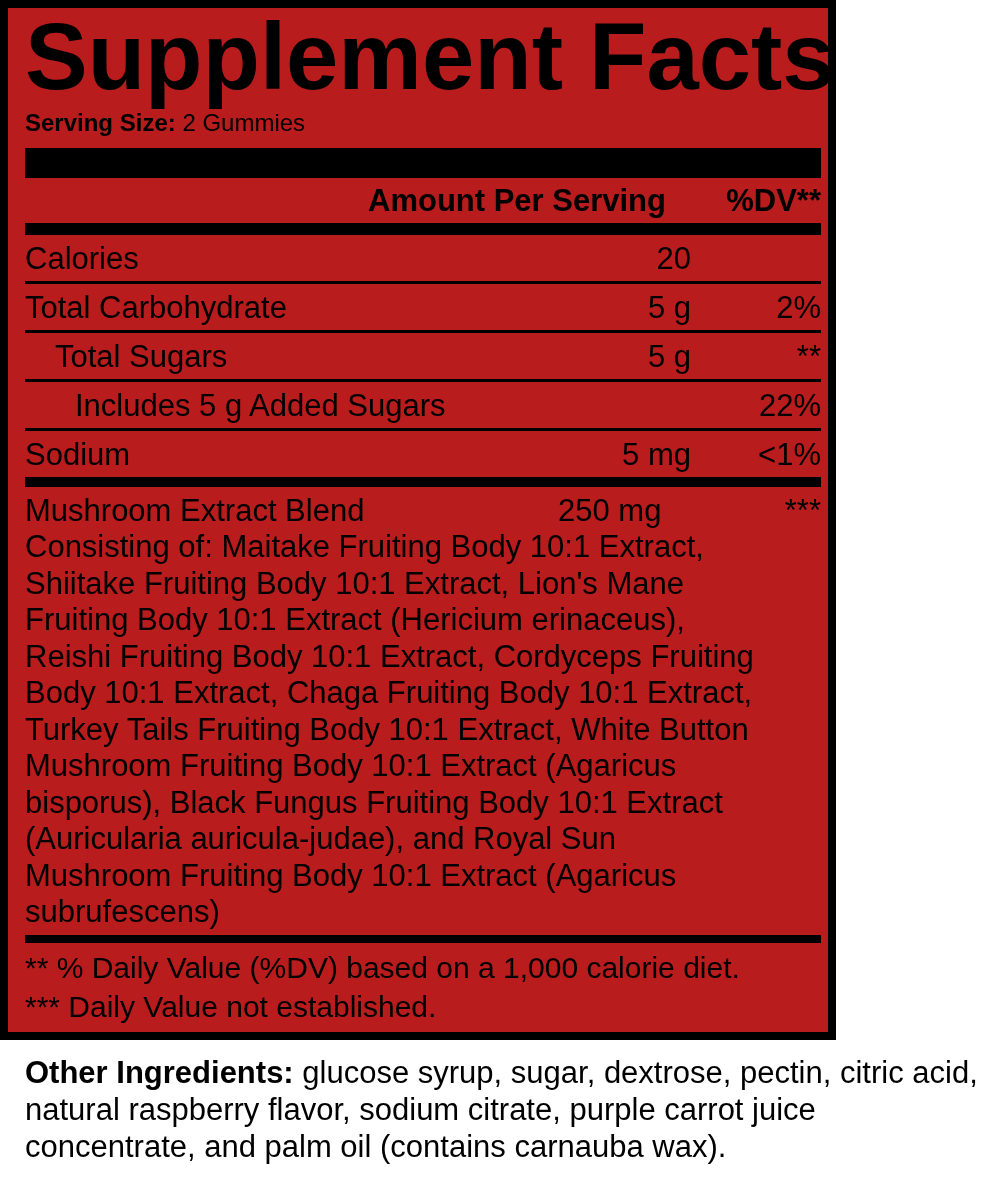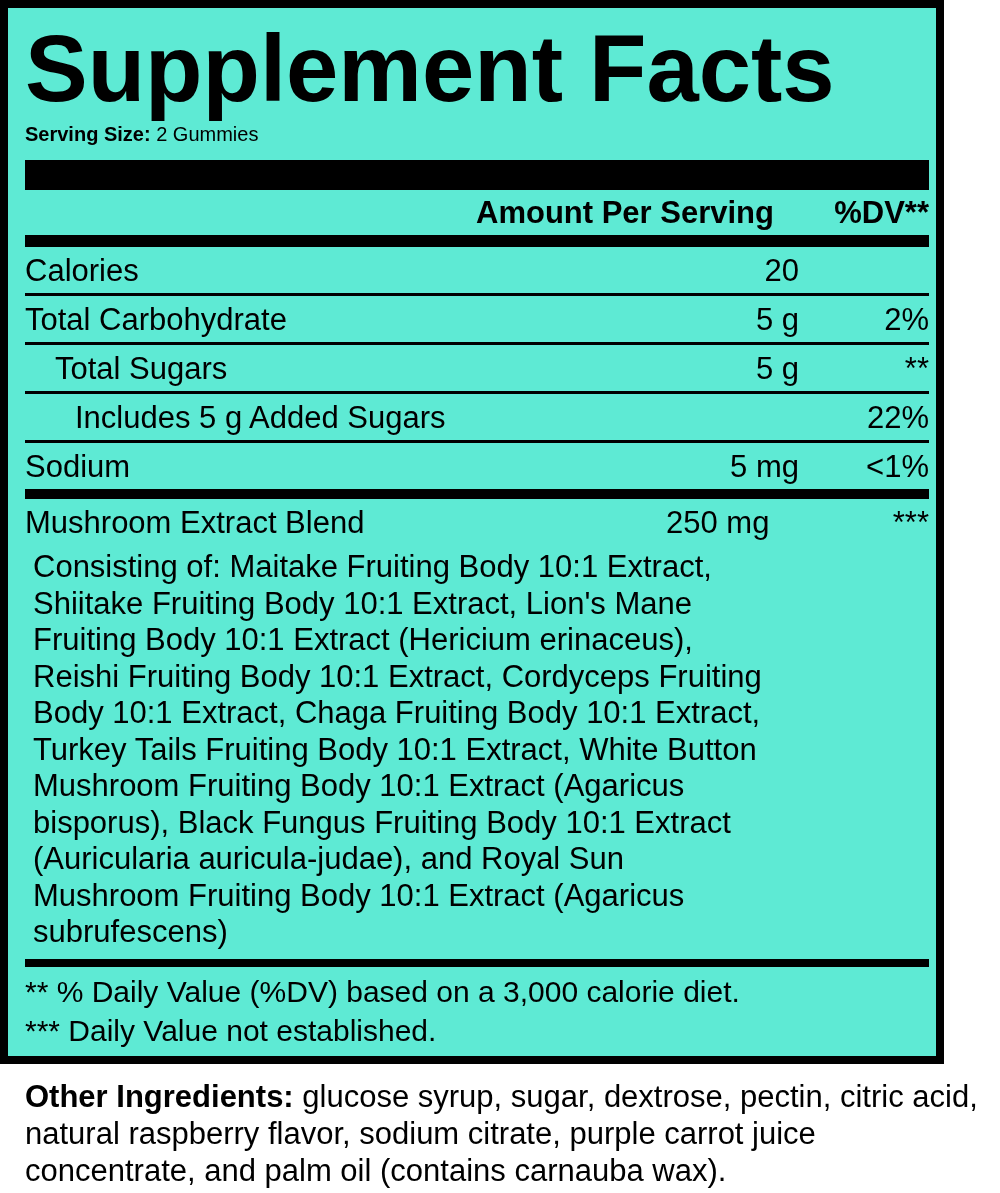--- a/index.html
+++ b/index.html
@@ -10,35 +10,35 @@
     font-family: "Liberation Sans", sans-serif;
   }
   .page {
     width: 1000px;
     height: 1193px;
     background: #ffffff;
     overflow: hidden;
   }
   .facts-box {
     box-sizing: border-box;
-    width: 944px;
+    width: 836px;
     border: 8px solid #000;
-    padding: 12px 7px 6px 17px;
-    background: #5eead4;
+    padding: 0 7px 6px 17px;
+    background: #b91c1c;
   }
   .title {
     margin: 2px 0 0 0;
     font-size: 94px;
     font-weight: bold;
     line-height: 1.0;
     letter-spacing: 0px;
     white-space: nowrap;
   }
   .serving-line {
-    font-size: 20px;
+    font-size: 24px;
     line-height: 37px;
   }
   .serving-line .lbl { font-weight: bold; }
   .bar-thick { height: 30px; background: #000; margin-top: 7px; }
   .bar-med   { height: 12px; background: #000; }
   .bar-sep   { height: 10px; background: #000; }
   .bar-sep2  { height: 8px;  background: #000; margin-top: 4px; }
   .header-row {
     display: flex;
     font-weight: bold;
@@ -64,21 +64,21 @@
   .ind2 .name { padding-left: 50px; }
   .blend-head {
     display: flex;
     font-size: 31px;
     line-height: 37px;
     padding-top: 5px;
   }
   .blend-head .name { flex: 1; }
   .blend-head .amt  { width: 140px; text-align: left; }
   .blend-desc {
-    margin: 8px;
+    margin: 0;
     max-width: 735px;
     font-size: 31px;
     line-height: 36.5px;
   }
   .footnotes { margin-top: 5px; }
   .footnote {
     font-size: 30px;
     line-height: 39px;
   }
   .other-ing {
@@ -149,21 +149,21 @@
       <span class="name">Mushroom Extract Blend</span>
       <span class="amt">250 mg</span>
       <span class="col-dv">***</span>
     </div>
 
     <p class="blend-desc">Consisting of: Maitake Fruiting Body 10:1 Extract, Shiitake Fruiting Body 10:1 Extract, Lion's Mane Fruiting Body 10:1 Extract (Hericium erinaceus), Reishi Fruiting Body 10:1 Extract, Cordyceps Fruiting Body 10:1 Extract, Chaga Fruiting Body 10:1 Extract, Turkey Tails Fruiting Body 10:1 Extract, White Button Mushroom Fruiting Body 10:1 Extract (Agaricus bisporus), Black Fungus Fruiting Body 10:1 Extract (Auricularia auricula-judae), and Royal Sun Mushroom Fruiting Body 10:1 Extract (Agaricus subrufescens)</p>
 
     <div class="bar-sep2"></div>
 
     <div class="footnotes">
-      <div class="footnote">** % Daily Value (%DV) based on a 3,000 calorie diet.</div>
+      <div class="footnote">** % Daily Value (%DV) based on a 1,000 calorie diet.</div>
       <div class="footnote">*** Daily Value not established.</div>
     </div>
 
   </div>
 
   <p class="other-ing">
     <span class="lbl">Other Ingredients:</span>
     <span>glucose syrup, sugar, dextrose, pectin, citric acid, natural raspberry flavor, sodium citrate, purple carrot juice concentrate, and palm oil (contains carnauba wax).</span>
   </p>
 

